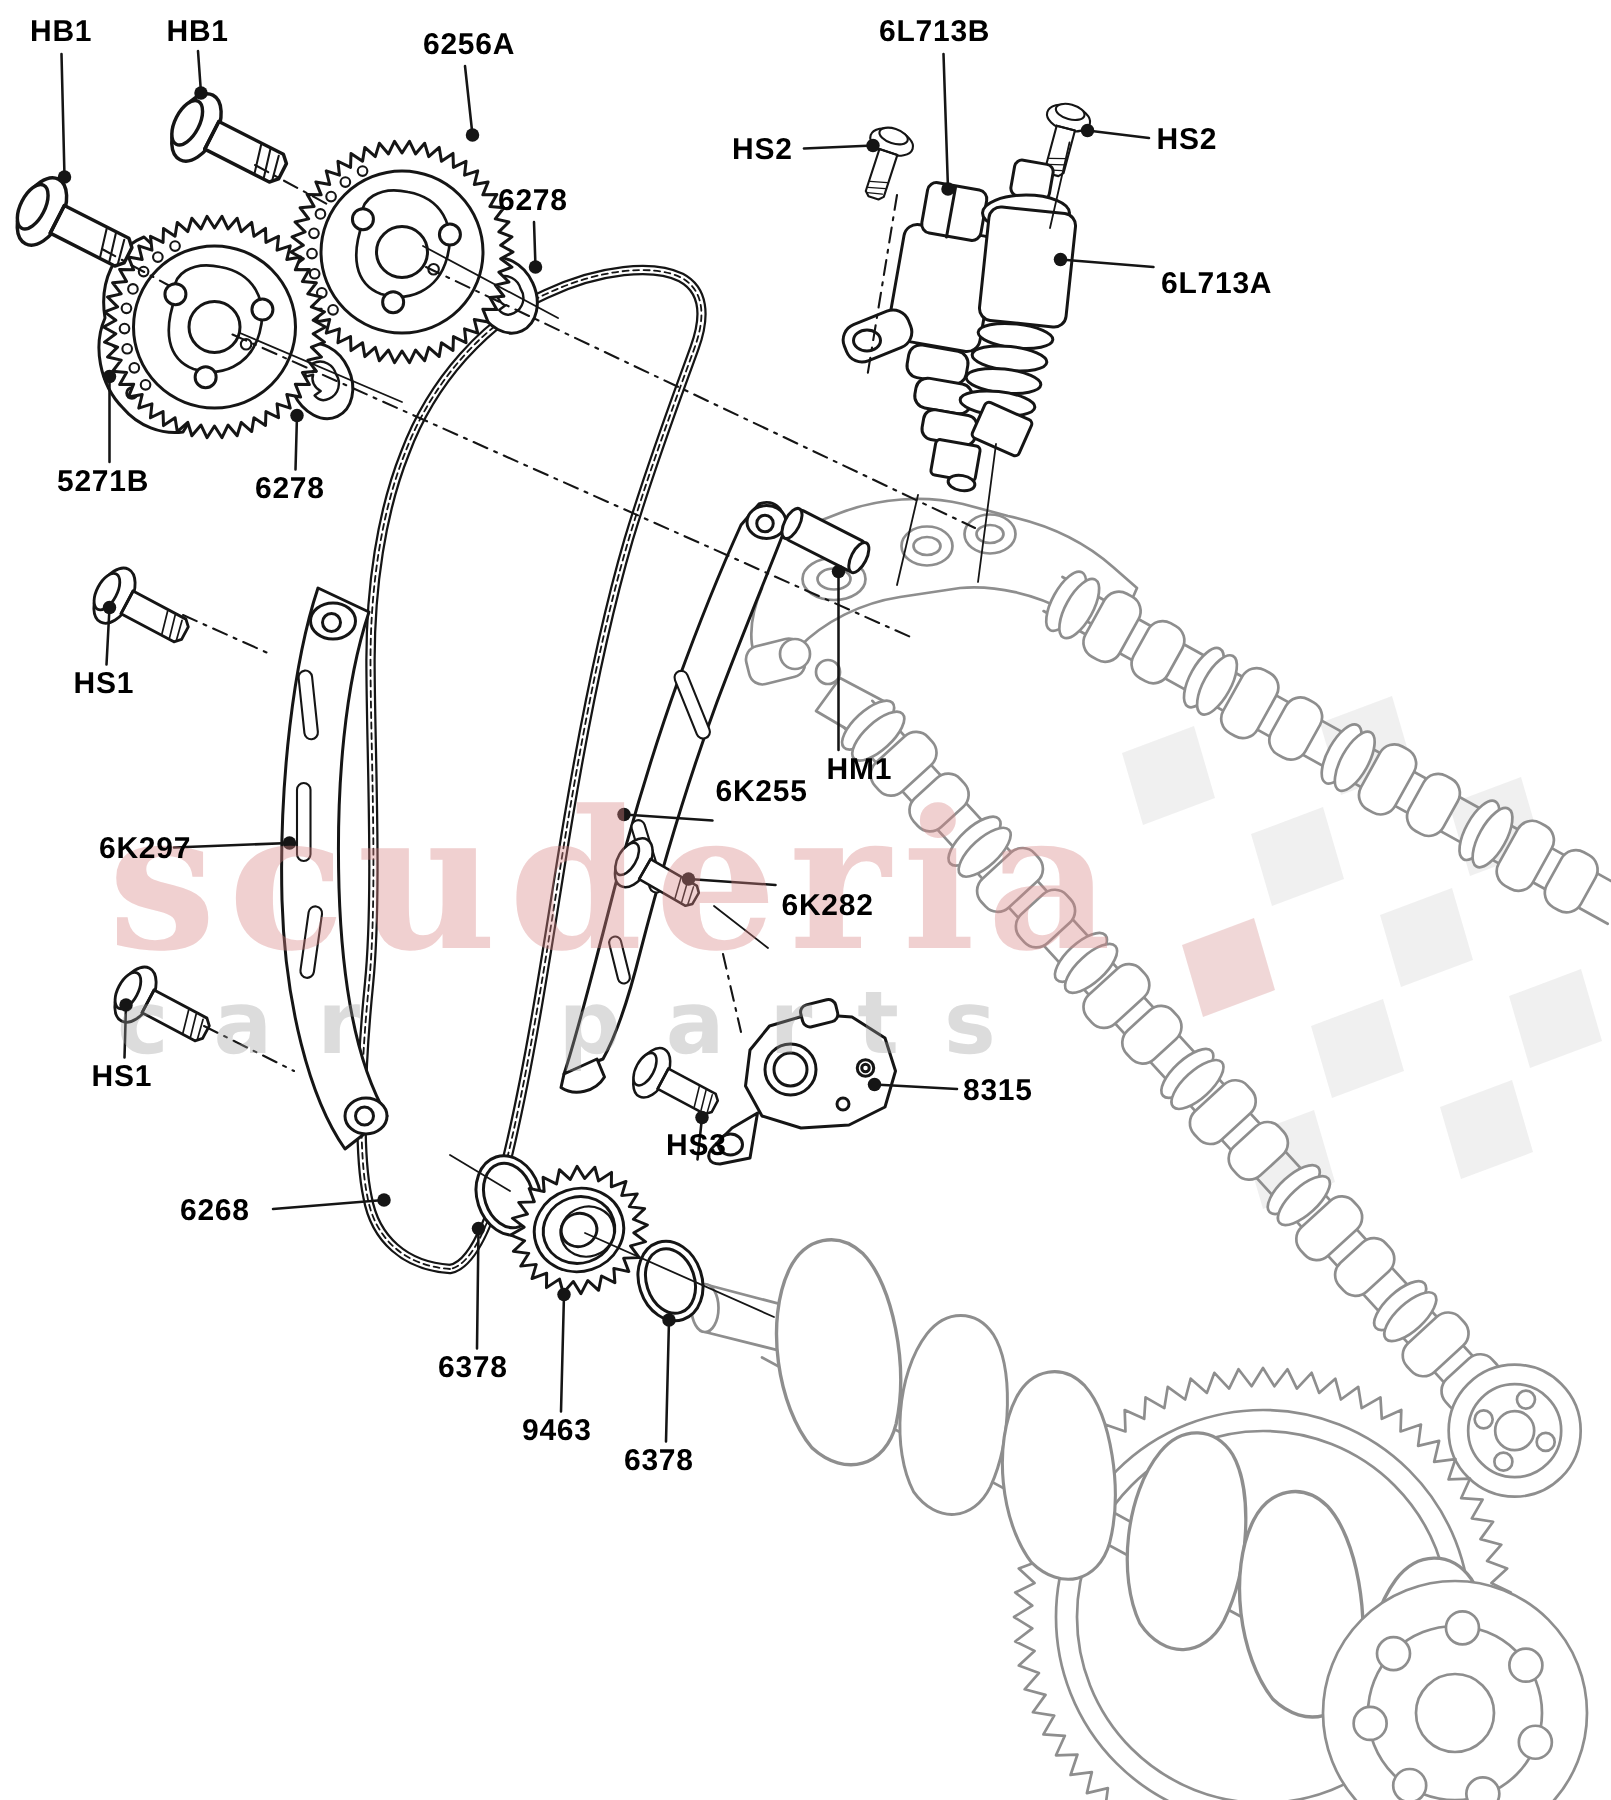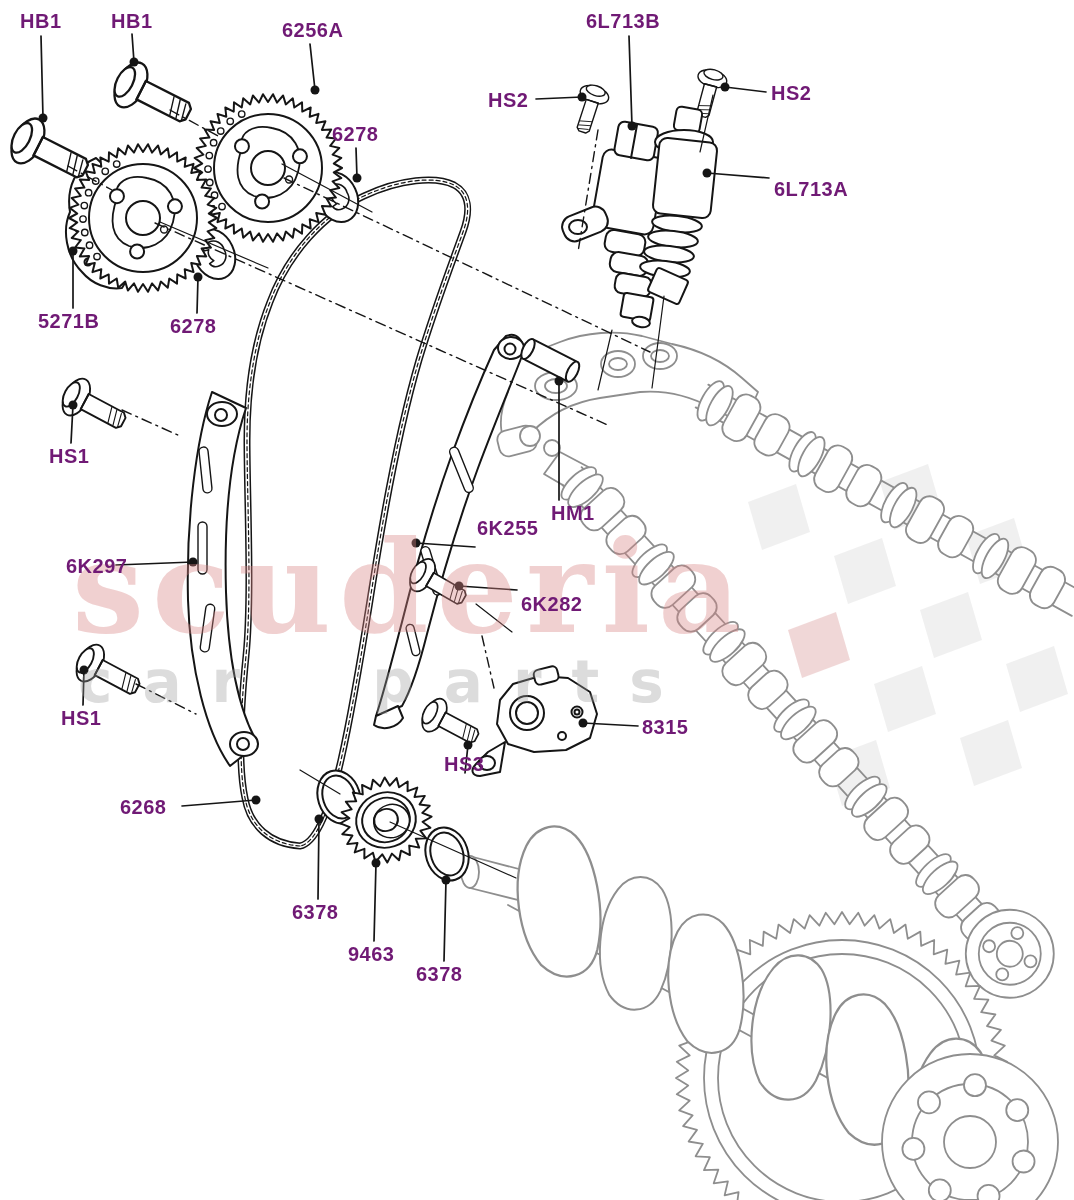--- a/index.html
+++ b/index.html
@@ -1,19 +1,19 @@
 <!DOCTYPE html>
 <html><head>
 <meta charset="utf-8">
 <style>
   html,body{margin:0;padding:0;background:#ffffff;}
   .canvas{position:relative;width:1074px;height:1200px;background:#ffffff;overflow:hidden;
           font-family:"Liberation Sans",sans-serif;}
   .canvas svg{position:absolute;left:0;top:0;}
-  .callout{position:absolute;font:700 20px "Liberation Sans",sans-serif;color:#701a75;
+  .callout{position:absolute;font:700 20px "Liberation Sans",sans-serif;color:#000000;
            white-space:nowrap;letter-spacing:.5px;cursor:pointer;text-align:center;}
   .wm-brand{font-family:"DejaVu Serif","Liberation Serif",serif;font-weight:700;}
   .wm-tag{font-family:"DejaVu Sans","Liberation Sans",sans-serif;font-weight:700;}
 </style>
 </head>
 <body>
 
 <div class="canvas">
 
 <svg width="1074" height="1200" viewBox="0 0 1074 1200" stroke-linejoin="round" stroke-linecap="round">

